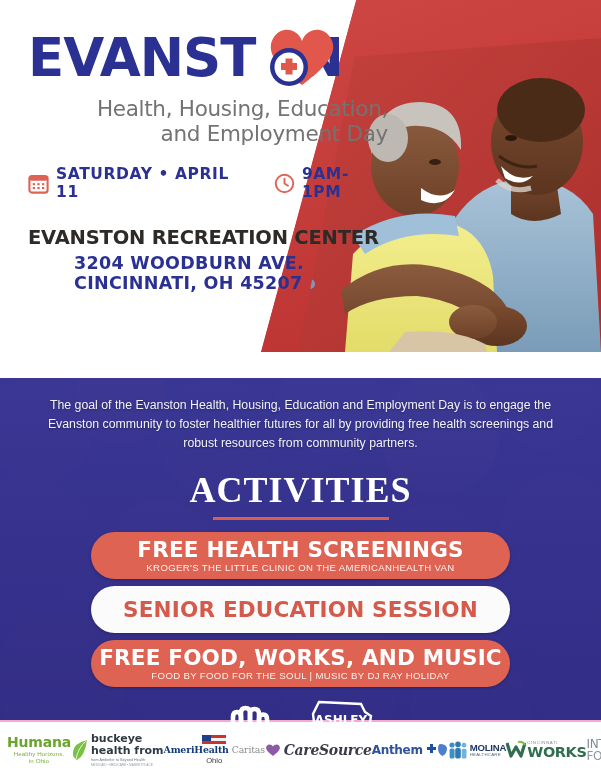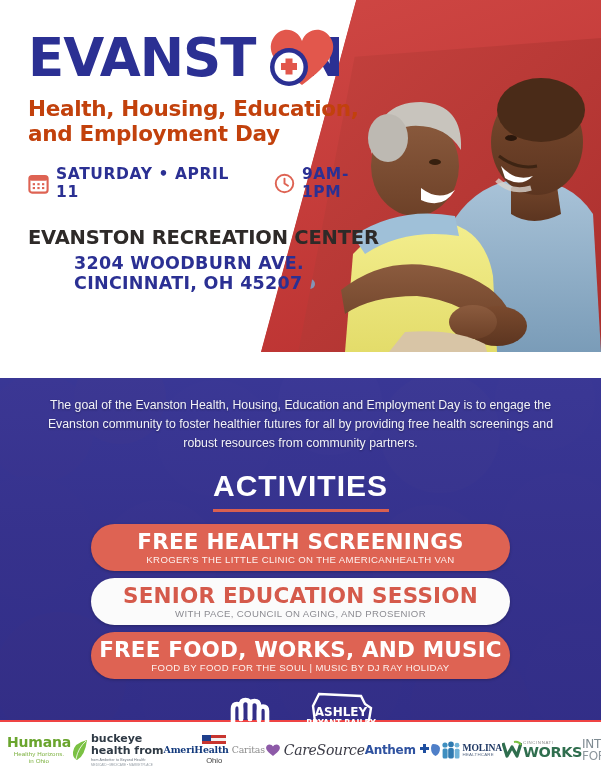--- a/index.html
+++ b/index.html
@@ -37,22 +37,22 @@
     font-family:"DejaVu Sans", sans-serif;
     font-weight:bold; font-size:53px; letter-spacing:-1px;
     color:#2b3093; line-height:60px; white-space:nowrap;
   }
   .logo-word .gap { opacity:0; }
   .logo-mark { position:absolute; left:234px; top:-9px; width:76px; height:74px; }
 
   .subtitle {
     margin-top:6px;
     font-family:"DejaVu Sans", sans-serif;
-    font-weight:bold; font-size:21.5px; line-height:25px;
-    color:#c2410c; letter-spacing:-0.3px;
+    font-weight:normal; font-size:21.5px; line-height:25px;
+    color:#737373; letter-spacing:-0.3px;text-align:right;
   }
 
   .meta-row { margin-top:19px; display:flex; align-items:center; gap:7px; }
   .cal-icon, .clock-icon { width:21px; height:21px; flex:0 0 auto; }
   .meta-text {
     font-family:"DejaVu Sans", sans-serif;
     font-weight:bold; font-size:15.5px; letter-spacing:0.6px;
     color:#2b3093;
   }
   .meta-sep { width:3px; }
@@ -87,22 +87,22 @@
     text-align:center;
     color:#f2f2f8;
     font-size:12.3px; line-height:19px;
     padding:0 24px;
     text-shadow:0 1px 2px rgba(0,0,0,.35);
   }
 
   .activities-wrap { margin-top:16px; text-align:center; position:relative; }
   .activities-title {
     display:inline-block;
-    font-family:Liberation Sans, sans-serif;
-    font-weight:bold; font-size:30px; letter-spacing:1px;
+    font-family:Liberation Serif, serif;
+    font-weight:bold; font-size:36px; letter-spacing:1px;
     color:#ffffff; position:relative; padding-bottom:4px;
   }
   .activities-underline {
     display:block; width:176px; height:3px; background:#d95f50;
     margin:2px auto 0;
   }
 
   .bars { margin-top:12px; }
   .bar {
     position:relative; height:47px; border-radius:24px;
@@ -123,38 +123,38 @@
   .bar.white .bar-sub { color:#8c8c92; }
 
   
   .marks { margin-top:13px; display:flex; justify-content:center; align-items:center; gap:24px; }
   .hand-mark { width:56px; height:50px; }
   .ohio-mark { width:76px; height:52px; position:relative; }
 
   
   .sponsors {
     position:absolute; left:0; top:720px; width:601px; height:58px;
-    background:#ffffff; border-top:2px solid #ef4444;
+    background:#ffffff; border-top:2px solid #f9a8d4;
     display:flex; align-items:center; justify-content:space-between;
     padding:0 7px;
   }
   .sp { display:flex; align-items:center; justify-content:center; flex:0 0 auto; }
   .sp-txt { text-align:center; line-height:1.05; }
 
   .humana-name { font-family:"DejaVu Sans", sans-serif; font-weight:bold; font-size:14px; color:#6aa52e; letter-spacing:-0.2px; }
   .humana-sub { font-size:6.2px; color:#7ab03c; margin-top:1px; letter-spacing:0.1px; }
   .buckeye-name { font-family:"DejaVu Sans", sans-serif; font-weight:bold; font-size:11px; color:#2f3a45; line-height:11.5px; text-align:left; }
   .buckeye-sub { font-size:3.6px; color:#6d7680; margin-top:2px; text-align:left; letter-spacing:.1px; }
   .buckeye-sub2 { font-size:3.2px; color:#98a0a8; margin-top:1px; text-align:left; }
   .ameri-name { font-family:"DejaVu Serif", serif; font-weight:bold; font-size:9.4px; color:#12397c; letter-spacing:-0.2px; }
   .ameri-name i { font-style:normal; color:#8e8e8e; font-weight:normal; }
   .ameri-sub { font-size:7.6px; color:#3b3b3b; margin-top:3px; }
-  .cs-name { font-family:"DejaVu Serif", serif; font-style:italic; font-weight:normal; font-size:14px; color:#3b3b46; letter-spacing:-0.3px;text-align:right; }
+  .cs-name { font-family:"DejaVu Serif", serif; font-style:italic; font-weight:bold; font-size:14px; color:#3b3b46; letter-spacing:-0.3px;text-align:right; }
   .anthem-name { font-family:"DejaVu Sans", sans-serif; font-weight:bold; font-size:12px; color:#2f52a0; letter-spacing:-0.3px; }
-  .molina-name { font-family:Liberation Serif, serif; font-weight:bold; font-size:9.6px; color:#1f3864; line-height:9.6px; text-align:center; letter-spacing:-0.2px; }
+  .molina-name { font-family:Liberation Sans, sans-serif; font-weight:bold; font-size:9.6px; color:#1f3864; line-height:9.6px; text-align:center; letter-spacing:-0.2px; }
   .molina-sub { font-size:4.4px; color:#5a6b86; text-align:left; letter-spacing:.2px; }
   .works-sm { font-size:4.4px; color:#8a8a8a; letter-spacing:.6px; text-align:left; }
   .works-name { font-family:"DejaVu Sans", sans-serif; font-weight:bold; font-size:14.5px; color:#2f6e4e; letter-spacing:-0.4px; line-height:15px; }
   .interact-1 { font-family:"DejaVu Sans", sans-serif; font-size:12px; color:#7f8b92; letter-spacing:-0.3px; line-height:12px; }
   .interact-2 { font-family:"DejaVu Sans", sans-serif; font-size:12px; letter-spacing:-0.3px; line-height:12px; color:#8d979d; }
 </style>
 </head>
 <body>
 
 <div class="flyer">
@@ -299,21 +299,20 @@
         <span class="activities-underline"></span>
       </div>
 
       <div class="bars">
         <div class="bar red">
           <div class="bar-title">FREE HEALTH SCREENINGS</div>
           <div class="bar-sub">KROGER'S THE LITTLE CLINIC ON THE AMERICANHEALTH VAN</div>
         </div>
         <div class="bar white">
           <div class="bar-title">SENIOR EDUCATION SESSION</div>
-          <div class="bar-sub">WITH PACE, COUNCIL ON AGING, AND PROSENIOR</div>
         </div>
         <div class="bar red">
           <div class="bar-title">FREE FOOD, WORKS, AND MUSIC</div>
           <div class="bar-sub">FOOD BY FOOD FOR THE SOUL | MUSIC BY DJ RAY HOLIDAY</div>
         </div>
       </div>
 
       <div class="marks">
         <svg class="hand-mark" viewBox="0 0 56 50">
           <g fill="none" stroke="#ffffff" stroke-width="4.6" stroke-linecap="round" stroke-linejoin="round">

